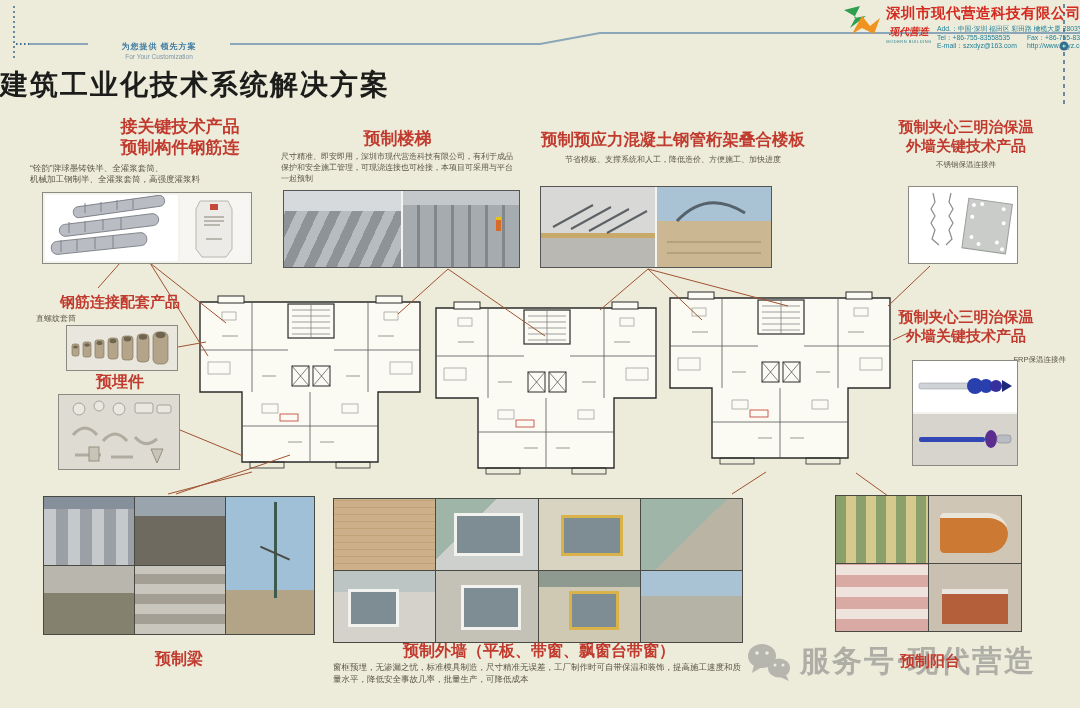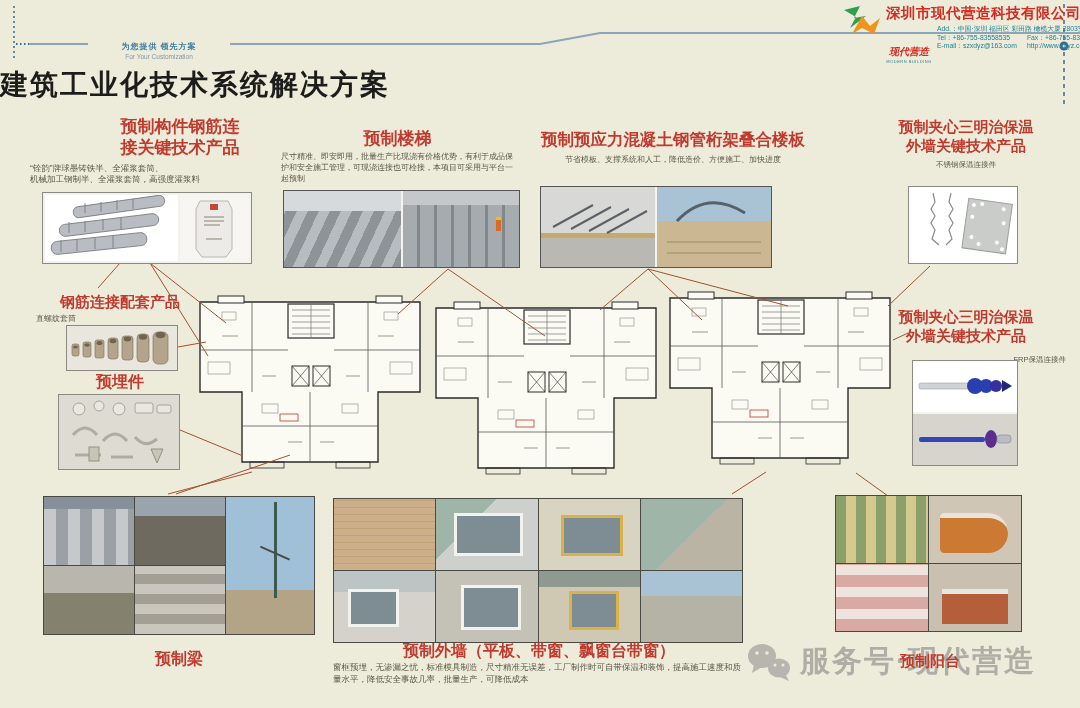--- a/index.html
+++ b/index.html
@@ -10,21 +10,21 @@
 
   
   .tagline{position:absolute;left:88px;top:27px;width:142px;text-align:center;background:#edecdb;z-index:3;}
   .tagline .cn{font-size:8px;font-weight:bold;color:#3f7ca3;letter-spacing:1px;margin-top:14px;}
   .tagline .en{font-size:6.5px;color:#7d97a8;margin-top:1px;}
   .company{position:absolute;left:840px;top:4px;width:232px;z-index:3;display:flex;gap:4px;}
   .cmark{width:42px;flex:0 0 42px;}
   .cname{font-size:14.5px;font-weight:bold;color:#d42a20;letter-spacing:0.5px;white-space:nowrap;}
   .crow{display:flex;gap:5px;margin-top:2px;}
   .clogo2{width:46px;flex:0 0 46px;text-align:center;}
-  .clogo2 .script{display:block;font-size:10px;font-style:italic;font-weight:bold;color:#d42a20;font-family:"Liberation Serif","DejaVu Serif",serif;margin-top:20px;}
+  .clogo2 .script{display:block;font-size:10px;font-style:italic;font-weight:bold;color:#d42a20;font-family:"Liberation Serif","DejaVu Serif",serif;}
   .clogo2 .sub{display:block;font-size:4px;color:#2f7f8f;letter-spacing:0.5px;}
   .contacts{font-size:6.8px;color:#1f7f96;line-height:8.5px;white-space:nowrap;}
   .contacts .c2 span{display:inline-block;width:88px;}
   .page-title{position:absolute;left:0;right:0;top:66px;text-align:left;font-size:28px;font-weight:bold;
               color:#1c1c1a;letter-spacing:2px;z-index:3;}
 
   
   .rh{position:absolute;color:#c13a2e;font-weight:bold;text-align:center;z-index:4;}
   .desc{position:absolute;color:#5d5747;z-index:4;}
 
@@ -170,22 +170,22 @@
       <path d="M930,266 888,306"></path>
         <path d="M908,333 893,340"></path>
       <path d="M168,494 252,472"></path>
         <path d="M176,494 290,455"></path>
       <path d="M732,494 766,472"></path>
         <path d="M856,473 888,496"></path>
     </g>
   </svg>
 
   <div class="rh" style="left:58px;top:116px;width:244px;font-size:17px;line-height:21px">
+    <div>接关键技术产品</div>
     <div>预制构件钢筋连</div>
-    <div>接关键技术产品</div>
   </div>
   <div class="desc" style="left:30px;top:163px;width:276px;font-size:8.5px;line-height:11px;">
     <div>“铨韵”牌球墨铸铁半、全灌浆套筒、</div>
     <div>机械加工钢制半、全灌浆套筒，高强度灌浆料</div>
   </div>
   <div class="pframe" style="left:42px;top:192px;width:210px;height:72px">
     <div class="pcell" style="flex:0 0 133px;background:#fff">
       <svg width="133" height="66" viewBox="0 0 133 66">
         <g fill="#b9bcc2" stroke="#6f737a" stroke-width="0.8">
           <rect x="28" y="6" width="92" height="11" rx="5" transform="rotate(-8 74 12)"></rect>
@@ -202,21 +202,21 @@
     <div class="pcell bagbg">
       <svg width="70" height="66" viewBox="0 0 70 66">
         <path d="M20,6 H48 L52,14 V54 L46,62 H22 L16,54 V14 Z" fill="#ecebe7" stroke="#b9b6ae"></path>
         <rect x="30" y="9" width="8" height="6" fill="#c34a3a"></rect>
         <path d="M24,22 H44 M24,26 H44 M24,30 H40 M26,44 H42" stroke="#a9a69c" stroke-width="1.5"></path>
       </svg>
     </div>
   </div>
 
   <div class="rh" style="left:300px;top:127px;width:195px;font-size:17px">预制楼梯</div>
-  <div class="desc" style="left:281px;top:151px;width:237px;font-size:8px;line-height:11px;text-align:left">尺寸精准、即安即用，批量生产比现浇有价格优势，有利于成品保护和安全施工管理，可现浇连接也可栓接，本项目可采用与平台一起预制</div>
+  <div class="desc" style="left:281px;top:151px;width:237px;font-size:8px;line-height:11px;text-align:left">尺寸精准、即安即用，深圳市现代营造科技有限公司，有利于成品保护和安全施工管理，可现浇连接也可栓接，本项目可采用与平台一起预制</div>
   <div class="pframe" style="left:283px;top:190px;width:237px;height:78px;padding:0;border-color:#555">
     <div class="pcell ph-stairs1"></div>
     <div class="pcell ph-stairs2">
       <div class="worker"></div>
     </div>
   </div>
 
   <div class="rh" style="left:518px;top:129px;width:310px;font-size:16.5px">预制预应力混凝土钢管桁架叠合楼板</div>
   <div class="desc" style="left:528px;top:154px;width:290px;font-size:8px;text-align:center">节省模板、支撑系统和人工，降低造价、方便施工、加快进度</div>
   <div class="pframe" style="left:540px;top:186px;width:232px;height:82px;padding:0;border-color:#555">

